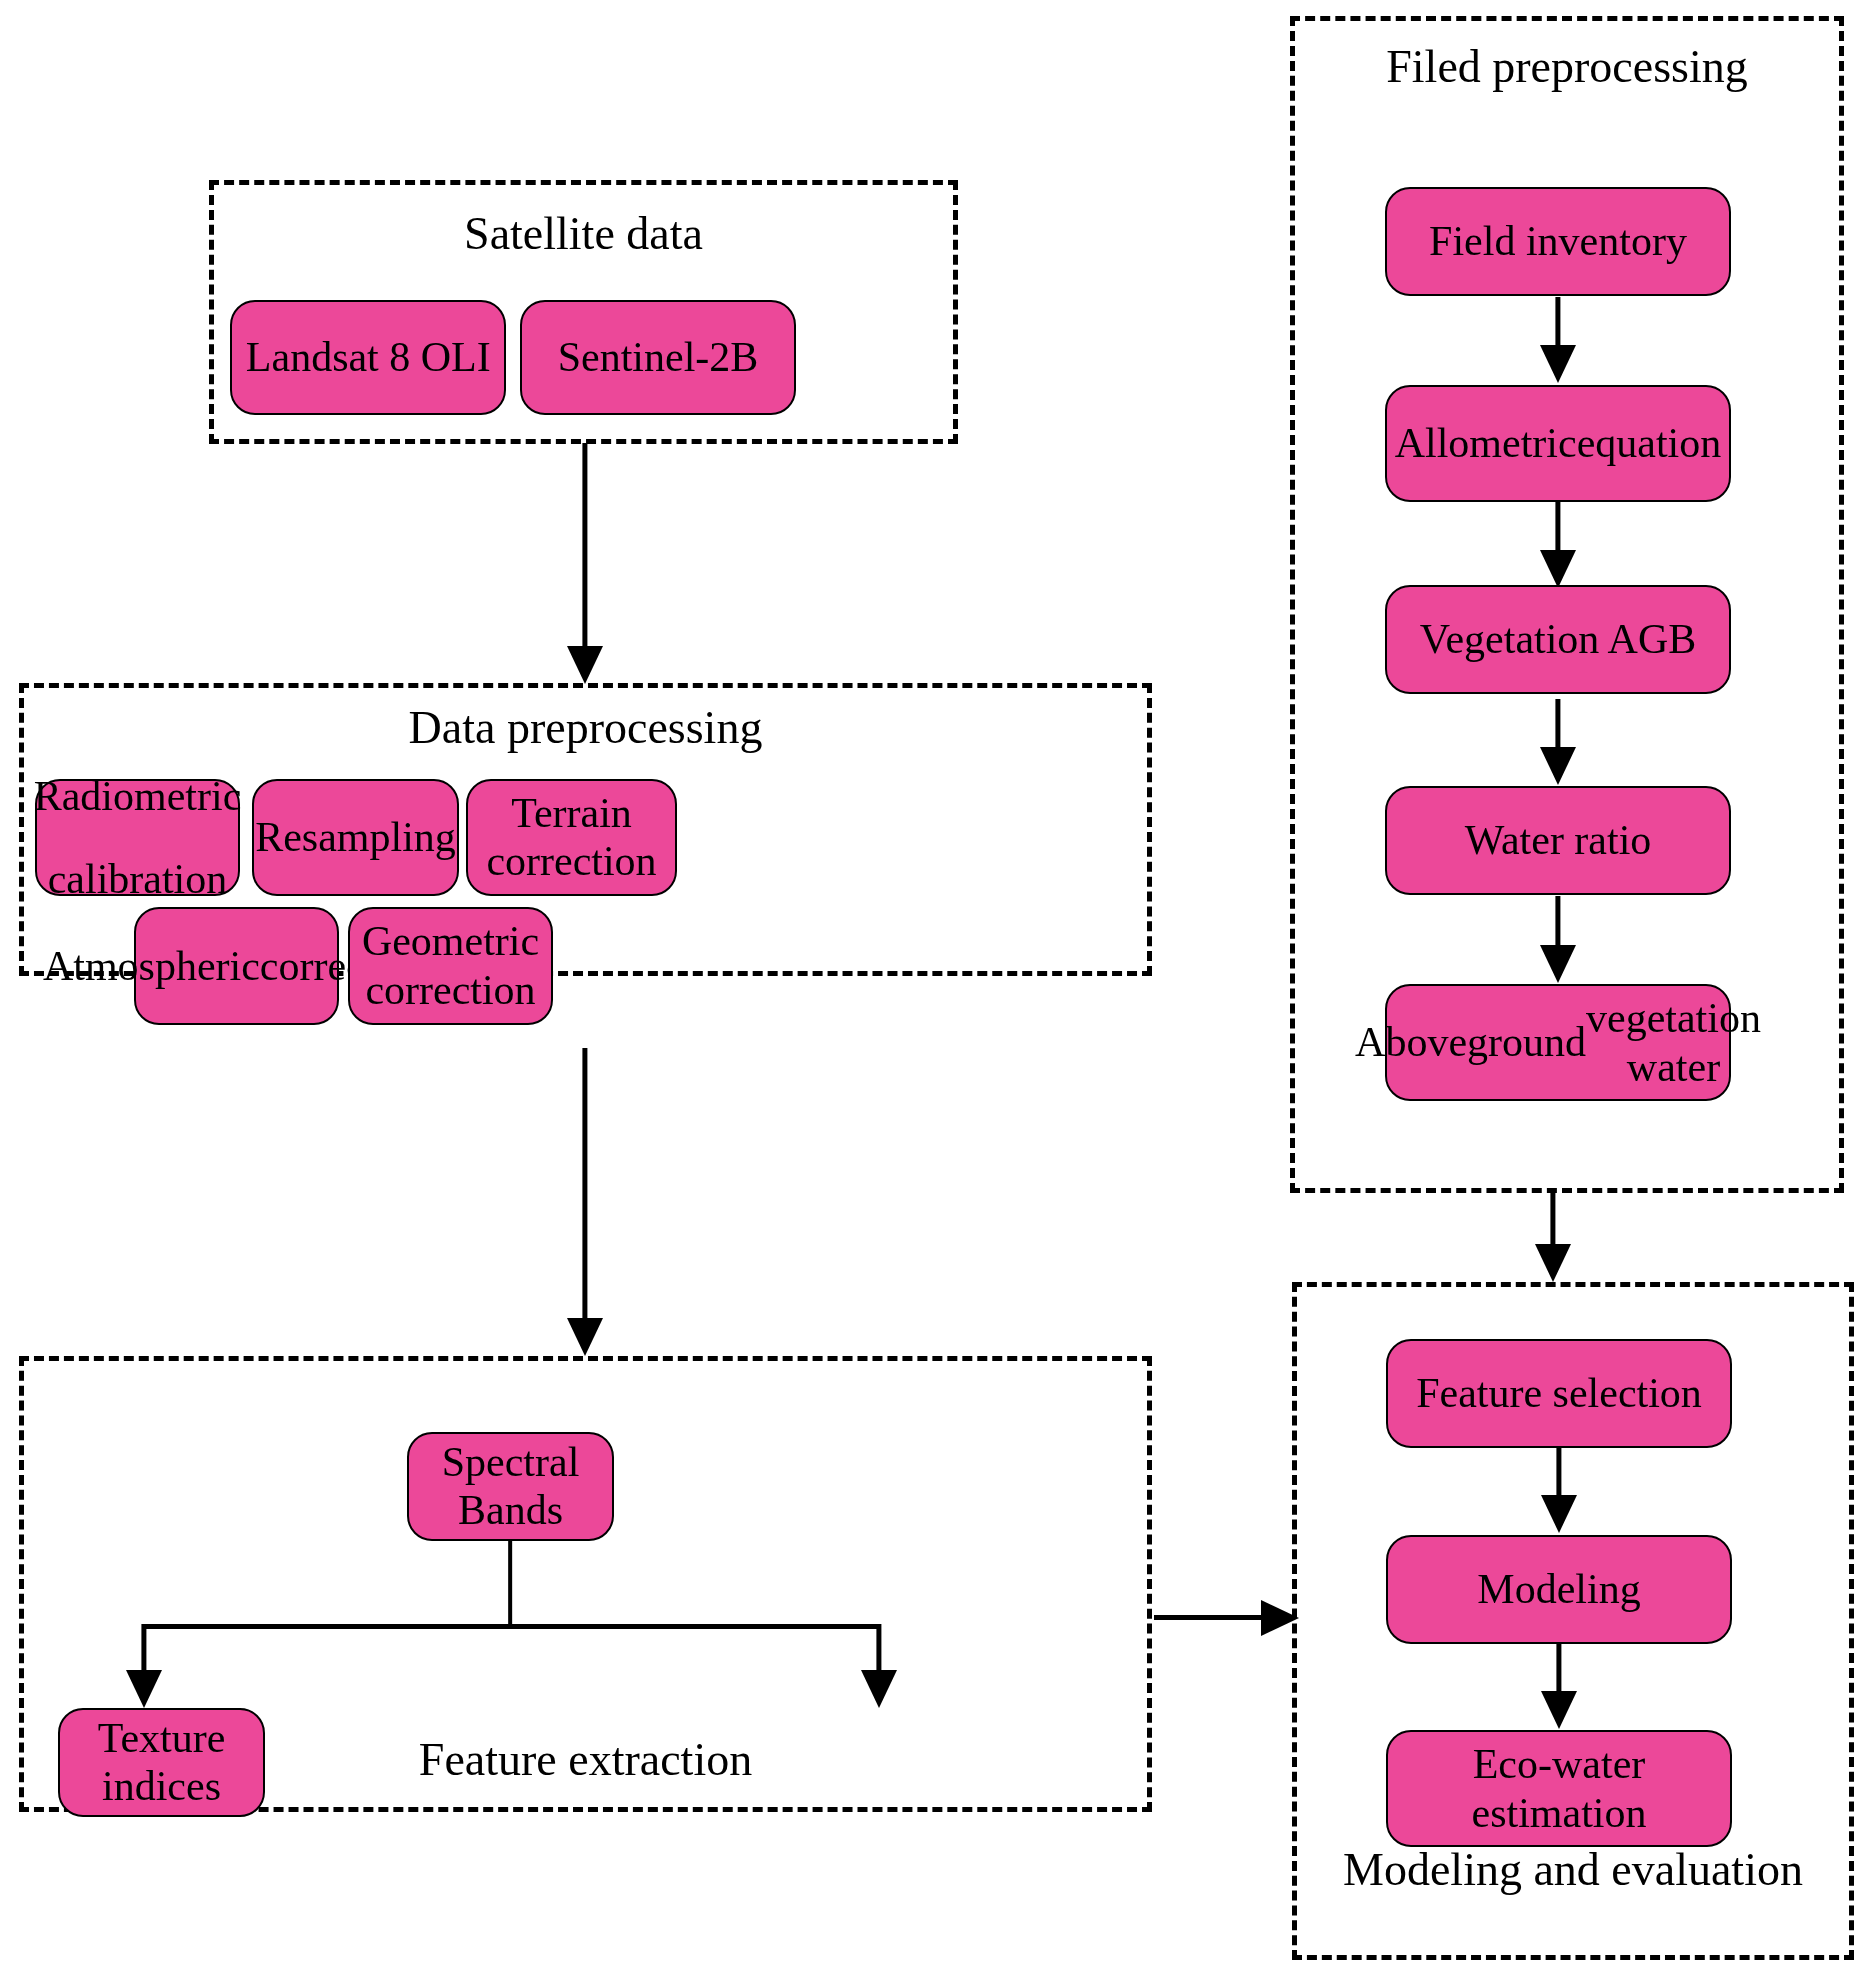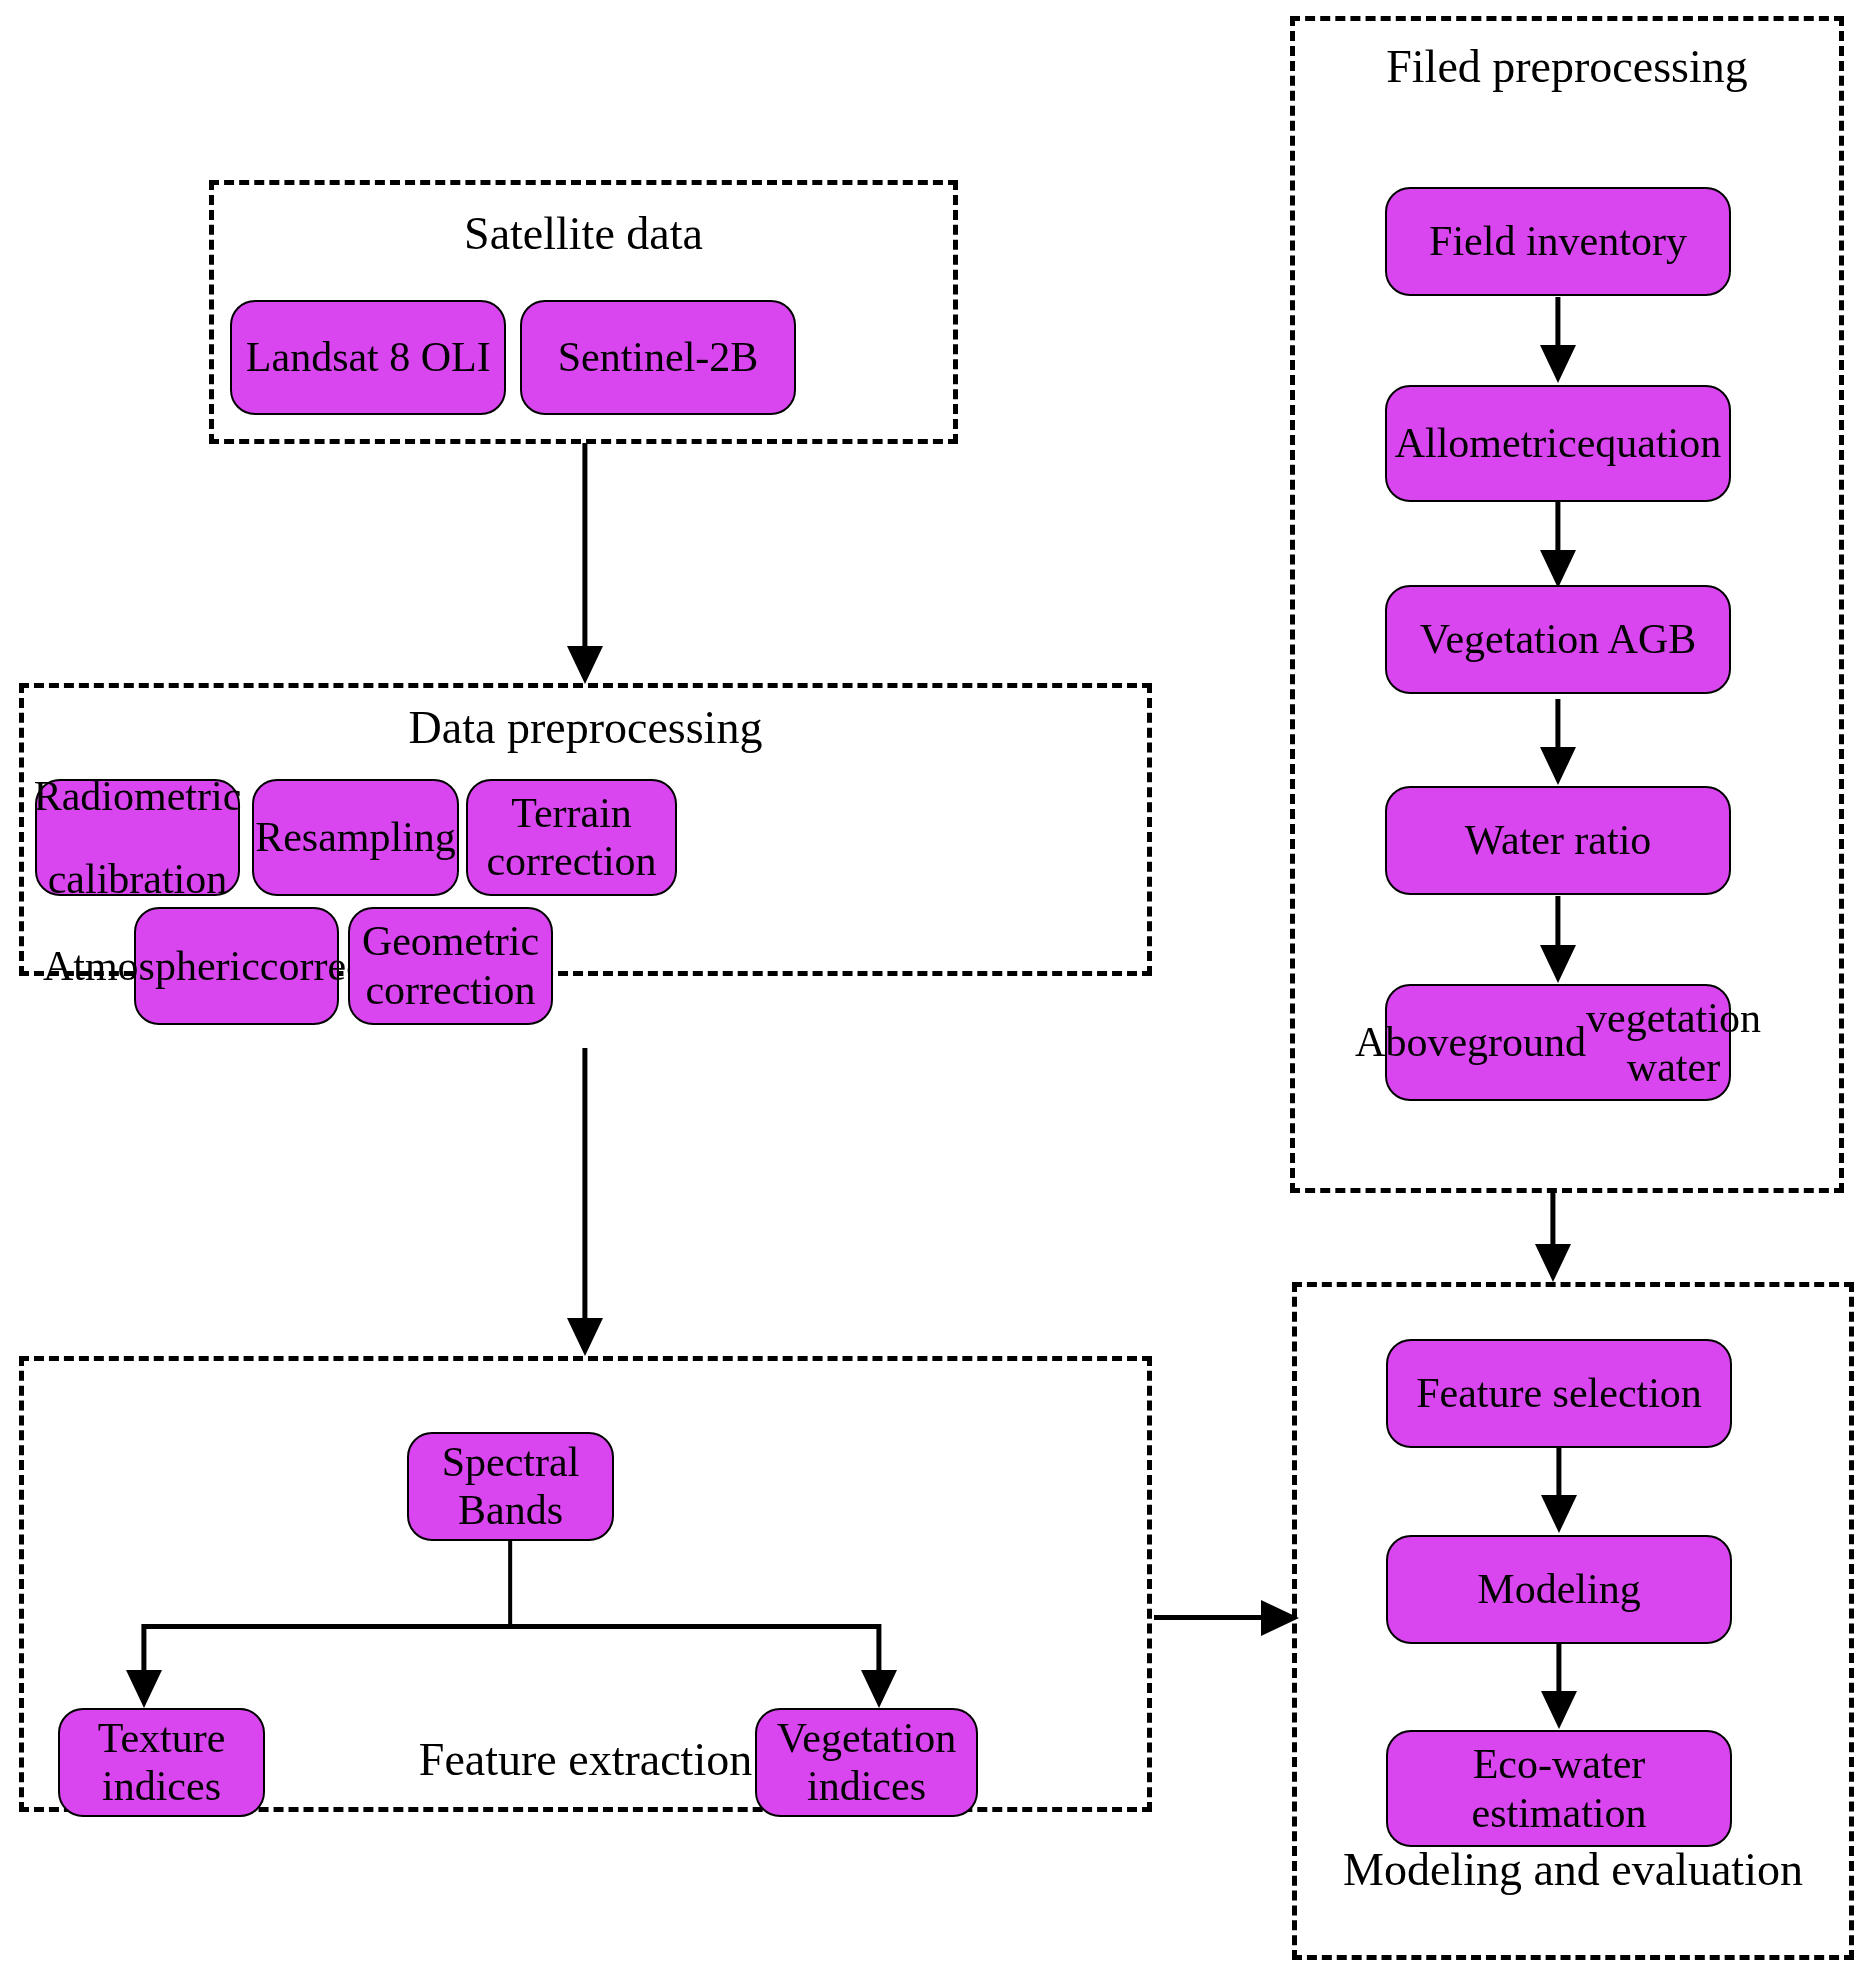--- a/index.html
+++ b/index.html
@@ -36,21 +36,21 @@
     white-space: nowrap;
     color: #000000;
   }
 
   
   .node {
     position: absolute;
     border: 2.2px solid #000000;
     border-radius: 25px;
     box-sizing: border-box;
-    background: #d946ef;
+    background: #ec4899;
     display: flex;
     align-items: center;
     justify-content: center;
     text-align: center;
     font-size: 42px;
     line-height: 1.12;
     padding: 3px 7.4px;
     color: #000000;
   }
   .node.two-line { line-height: 1.16; }
@@ -144,23 +144,20 @@
     <div class="hline" style="left:118px; top:263px; width:739px;"></div>
     <div class="vline" style="left:120px; top:263px; height:49px;"></div>
     <div class="arrow-down" style="left:120px; top:309px;"></div>
     <div class="vline" style="left:855px; top:263px; height:49px;"></div>
     <div class="arrow-down" style="left:855px; top:309px;"></div>
 
     <div class="node" style="left:34px; top:347px; width:207px; height:109px;">
       <span>Texture indices</span>
     </div>
 
-    <div class="node" style="left:731px; top:347px; width:223px; height:109px;">
-      <span>Vegetation indices</span>
-    </div>
 
     <div class="group-title" style="top:375px;">Feature extraction</div>
   </div>
 
   <div class="hline" style="left:1154px; top:1615px; width:112px;"></div>
   <div class="arrow-right" style="left:1261px; top:1618px;"></div>
 
   <div class="group" style="left:1290px; top:16.3px; width:554px; height:1177px;">
     <div class="group-title" style="top:22px;">Filed preprocessing</div>
 

